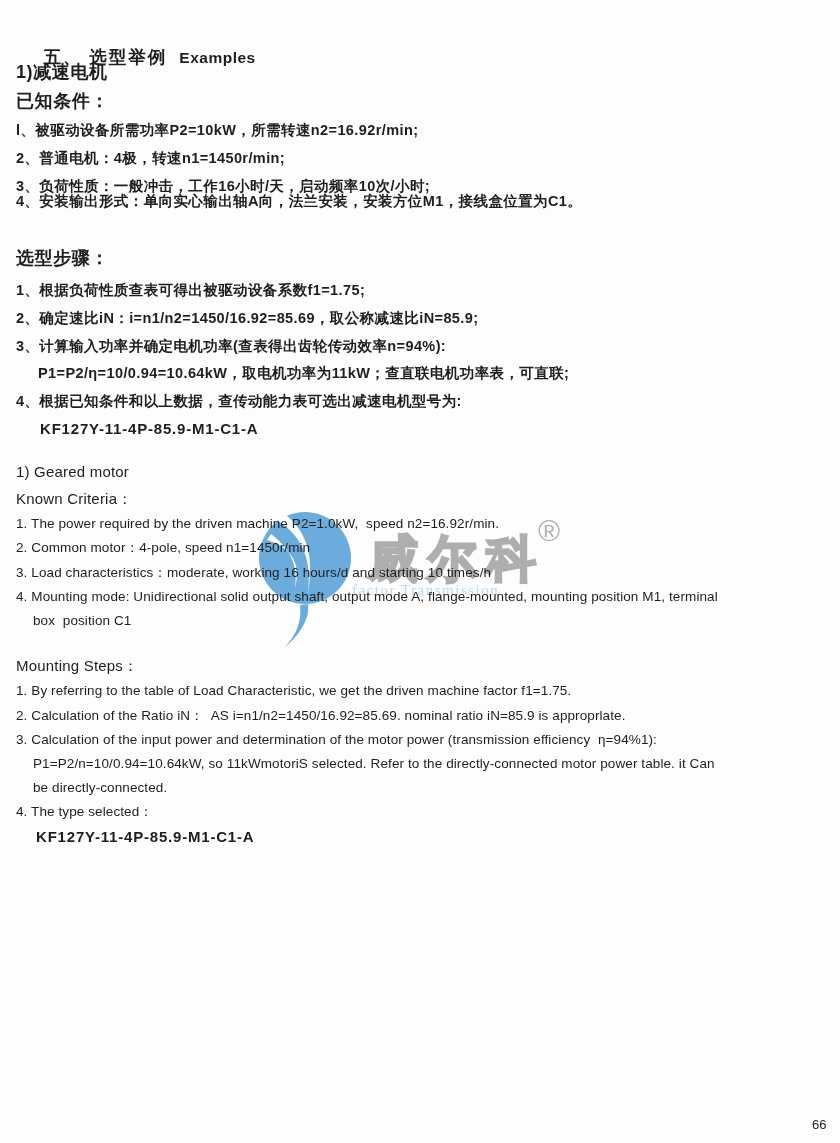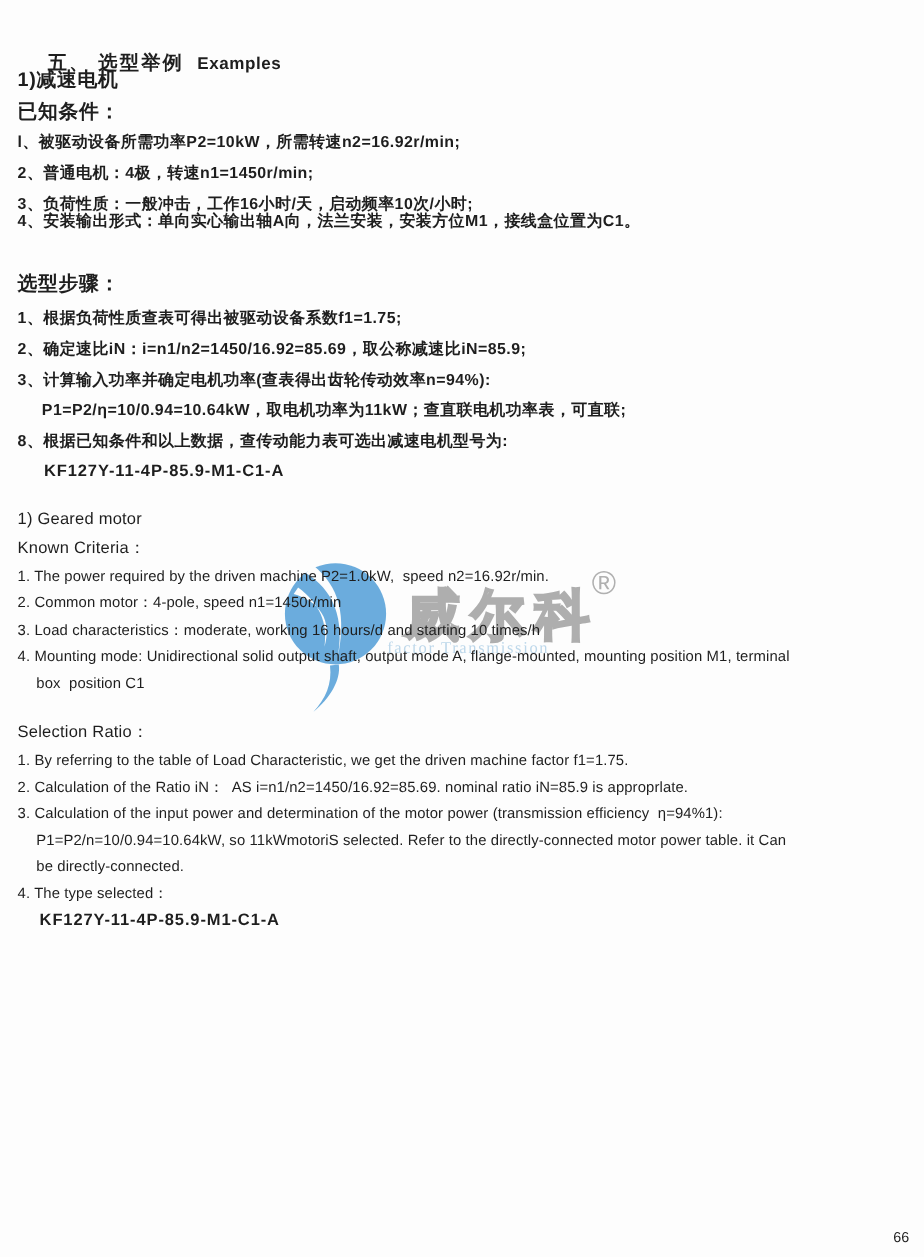--- a/index.html
+++ b/index.html
@@ -139,33 +139,33 @@
   <div class="ln zh" style="top:150px">2、普通电机：4极，转速n1=1450r/min;</div>
   <div class="ln zh" style="top:178px">3、负荷性质：一般冲击，工作16小时/天，启动频率10次/小时;</div>
   <div class="ln zh" style="top:193px">4、安装输出形式：单向实心输出轴A向，法兰安装，安装方位M1，接线盒位置为C1。</div>
 
   <div class="ln zh-head" style="top:248px">选型步骤：</div>
 
   <div class="ln zh" style="top:282px">1、根据负荷性质查表可得出被驱动设备系数f1=1.75;</div>
   <div class="ln zh" style="top:310px">2、确定速比iN：i=n1/n2=1450/16.92=85.69，取公称减速比iN=85.9;</div>
   <div class="ln zh" style="top:338px">3、计算输入功率并确定电机功率(查表得出齿轮传动效率n=94%):</div>
   <div class="ln zh" style="top:365px;left:38px">P1=P2/η=10/0.94=10.64kW，取电机功率为11kW；查直联电机功率表，可直联;</div>
-  <div class="ln zh" style="top:393px">8、根据已知条件和以上数据，查传动能力表可选出减速电机型号为:</div>
+  <div class="ln zh" style="top:393px">4、根据已知条件和以上数据，查传动能力表可选出减速电机型号为:</div>
   <div class="ln model" style="top:420px;left:40px">KF127Y-11-4P-85.9-M1-C1-A</div>
 
   <div class="ln en-head" style="top:463px">1) Geared motor</div>
   <div class="ln en-head" style="top:490px">Known Criteria：</div>
 
   <div class="ln en" style="top:516px">1. The power required by the driven machine P2=1.0kW,  speed n2=16.92r/min.</div>
   <div class="ln en" style="top:540px">2. Common motor：4-pole, speed n1=1450r/min</div>
   <div class="ln en" style="top:565px">3. Load characteristics：moderate, working 16 hours/d and starting 10 times/h</div>
   <div class="ln en" style="top:589px">4. Mounting mode: Unidirectional solid output shaft, output mode A, flange-mounted, mounting position M1, terminal</div>
   <div class="ln en" style="top:613px;left:33px">box  position C1</div>
 
-  <div class="ln en-head" style="top:657px">Selection Ratio：</div>
+  <div class="ln en-head" style="top:657px">Mounting Steps：</div>
 
   <div class="ln en" style="top:683px">1. By referring to the table of Load Characteristic, we get the driven machine factor f1=1.75.</div>
   <div class="ln en" style="top:708px">2. Calculation of the Ratio iN：  AS i=n1/n2=1450/16.92=85.69. nominal ratio iN=85.9 is approprlate.</div>
   <div class="ln en" style="top:732px">3. Calculation of the input power and determination of the motor power (transmission efficiency  η=94%1):</div>
   <div class="ln en" style="top:756px;left:33px">P1=P2/n=10/0.94=10.64kW, so 11kWmotoriS selected. Refer to the directly-connected motor power table. it Can</div>
   <div class="ln en" style="top:780px;left:33px">be directly-connected.</div>
   <div class="ln en" style="top:804px">4. The type selected：</div>
   <div class="ln model" style="top:828px;left:36px">KF127Y-11-4P-85.9-M1-C1-A</div>
 
   <div class="page-num">66</div>

